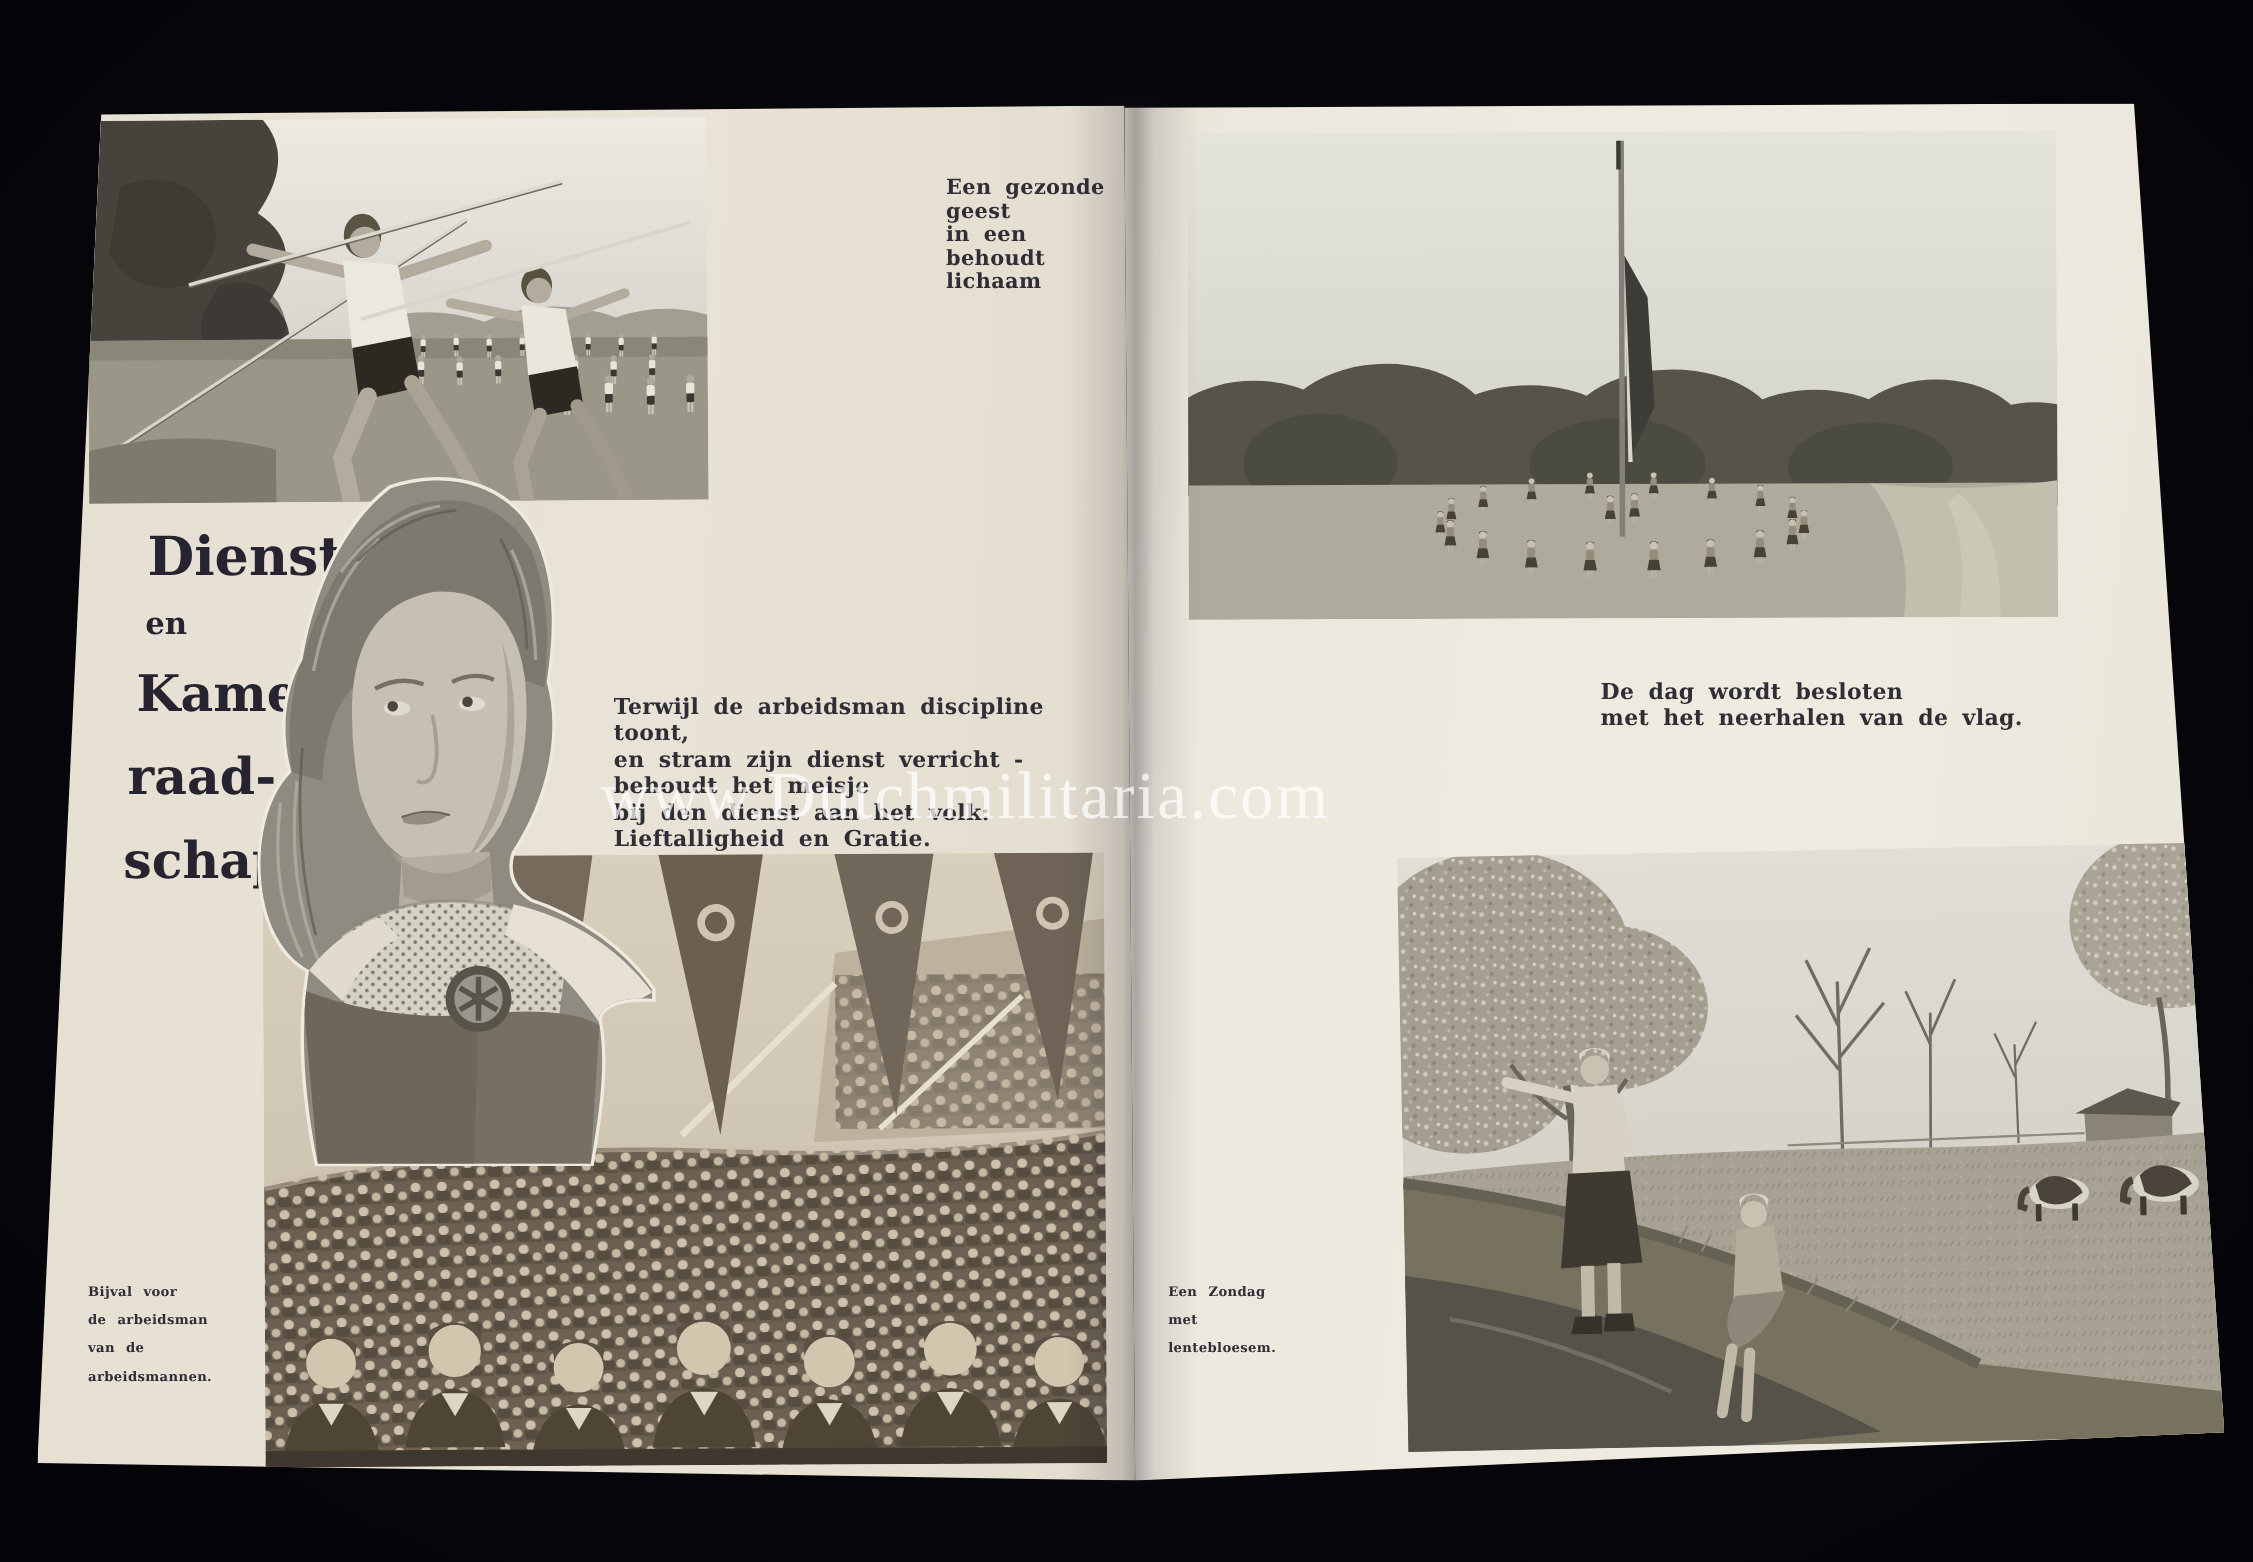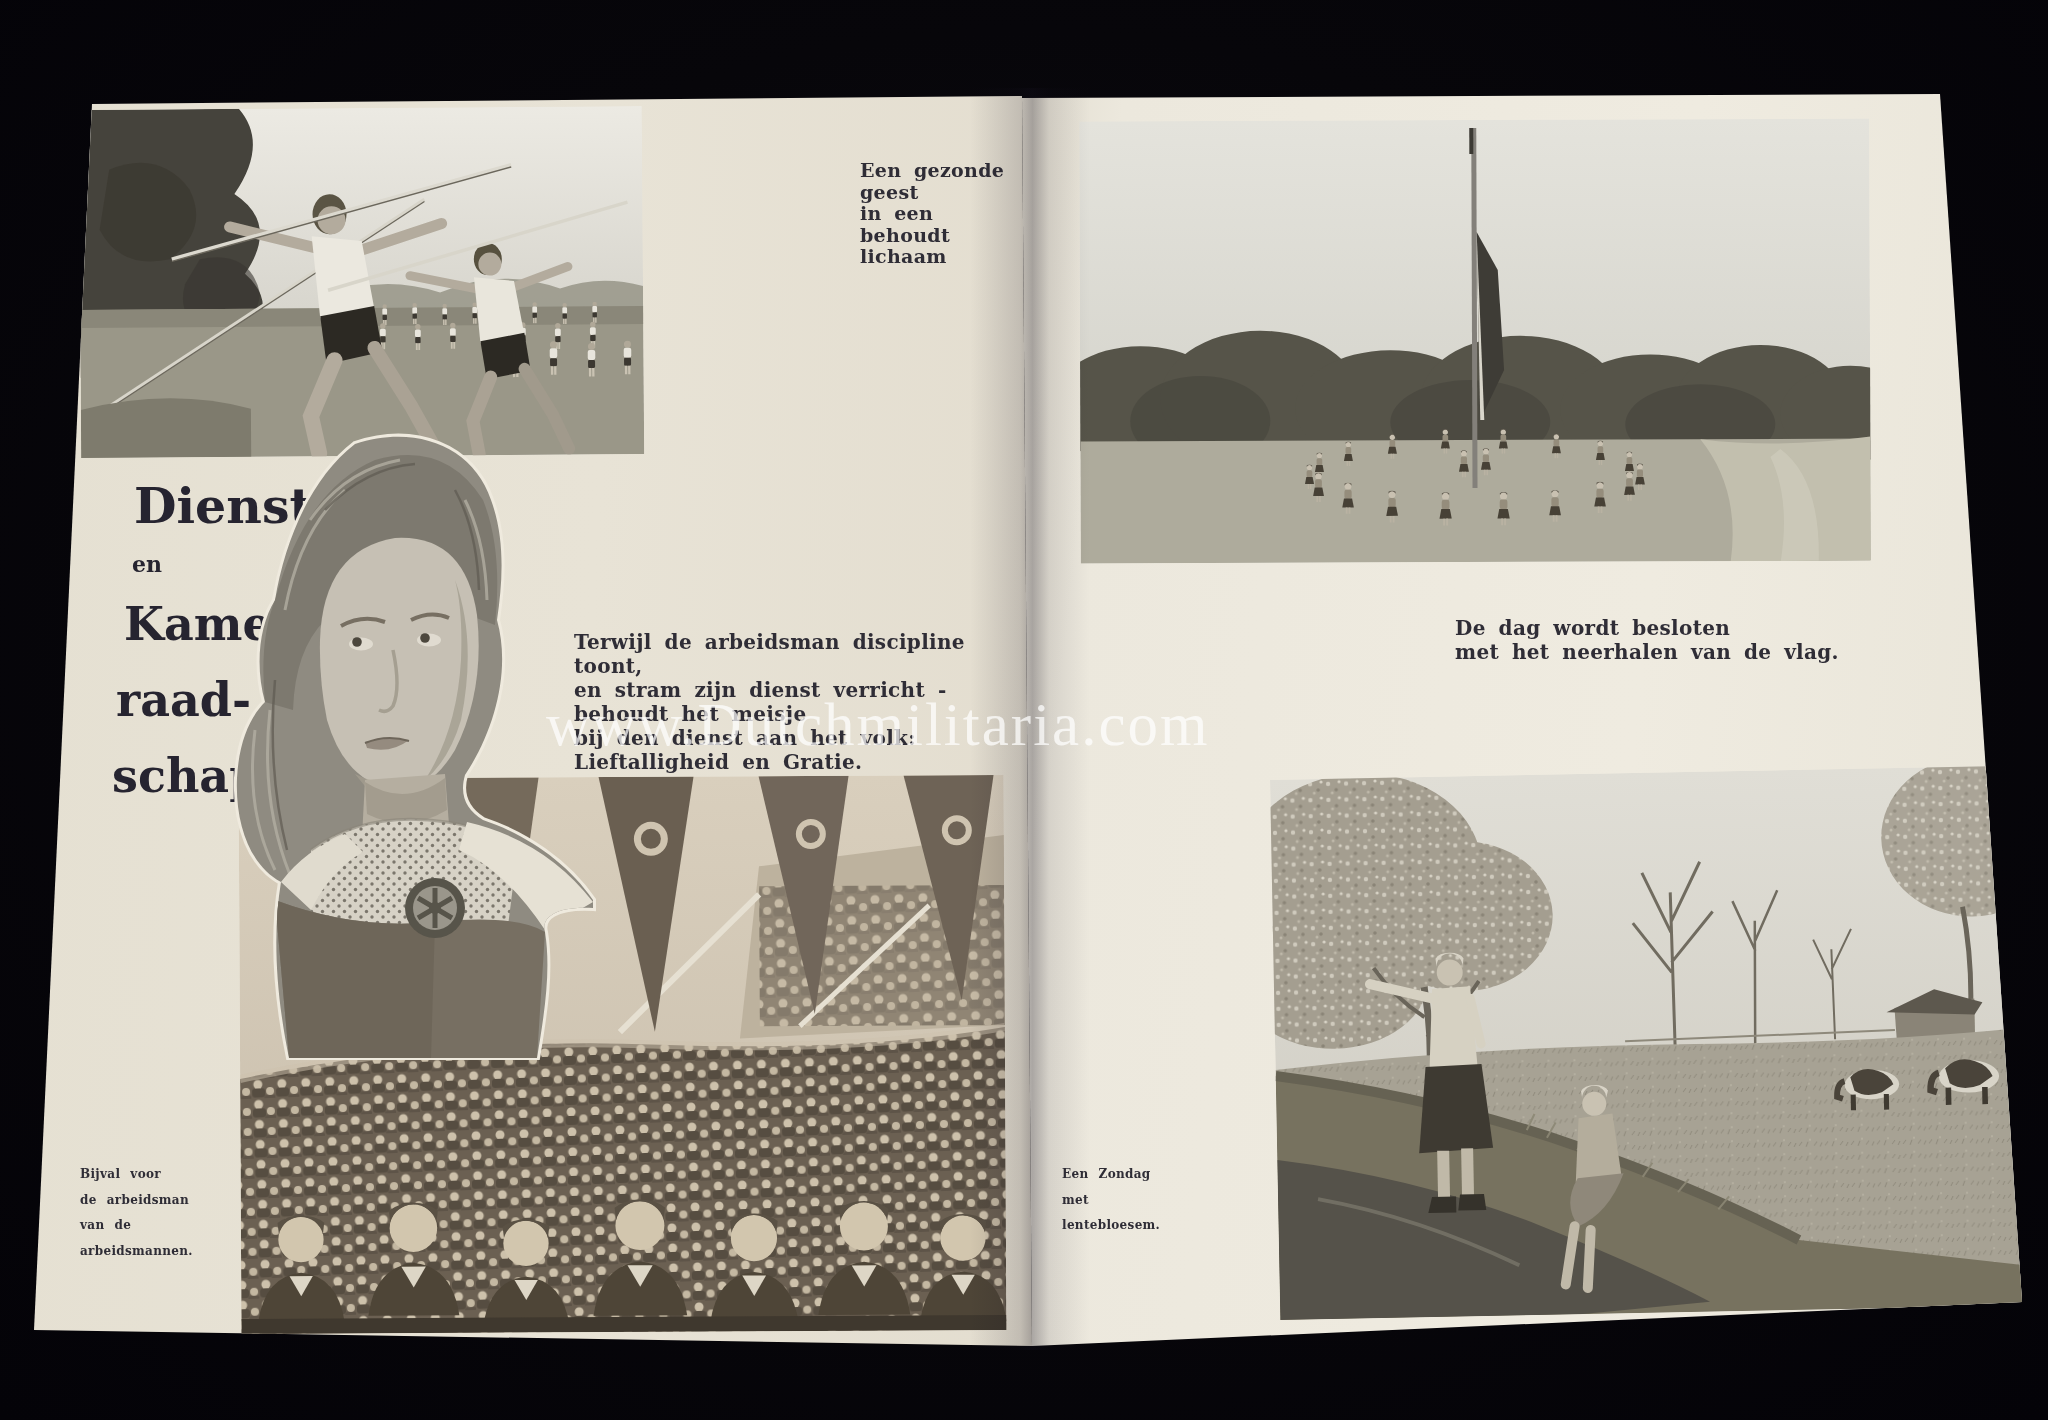--- a/index.html
+++ b/index.html
@@ -15,21 +15,21 @@
     background:linear-gradient(96deg,#e2ddd0 0%,#ece8dd 9%,#efebe0 60%,#e9e5d9 100%);}
   .photo{position:absolute;overflow:hidden;}
   .photo svg{display:block;width:100%;height:100%;}
   .caption{position:absolute;font-weight:700;color:#2f2d36;word-spacing:0.35em;letter-spacing:0.02em;}
   .cap-sm div{font-size:19px;line-height:21.5px;}
   .cap-md div{font-size:20px;line-height:24px;}
   .cap-wide div{font-size:12px;line-height:25.5px;}
   #script-title{position:absolute;left:78px;top:386px;color:#262430;font-weight:700;}
   #script-title div{line-height:1;}
   #script-title .t1{font-size:49px;margin-left:22px;}
-  #script-title .t2{font-size:22px;margin:22px 0 16px 20px;}
+  #script-title .t2{font-size:28px;margin:22px 0 16px 20px;}
   #script-title .t3{font-size:46px;margin:26px 0 0 12px;}
   #script-title .t4{font-size:46px;margin:30px 0 0 4px;}
   #script-title .t5{font-size:46px;margin:30px 0 0 0;}
   #watermark{position:absolute;left:546px;top:690px;z-index:90;
     font-family:Liberation Serif, serif;font-size:61px;letter-spacing:2px;
     color:rgba(255,255,255,0.72);white-space:nowrap;}
   #spine-shadow{position:absolute;left:970px;top:88px;width:120px;height:1262px;z-index:60;
     background:linear-gradient(to right, rgba(20,16,30,0) 0%, rgba(20,16,30,0.16) 42%,
                rgba(20,16,30,0.30) 52%, rgba(20,16,30,0.10) 66%, rgba(20,16,30,0) 100%);
     pointer-events:none;}
@@ -132,21 +132,21 @@
     </div>
 
     <div id="script-title">
       <div class="t1">Dienst</div>
       <div class="t2">en</div>
       <div class="t3">Kame-</div>
       <div class="t4">raad-</div>
       <div class="t5">schap</div>
     </div>
 
-    <div class="caption cap-md" style="left:540px;top:534px;width:460px;z-index:20;">
+    <div class="caption cap-md" style="left:524px;top:534px;width:460px;z-index:20;">
       <div>Terwijl de arbeidsman discipline toont,</div>
       <div>en stram zijn dienst verricht -</div>
       <div>behoudt het meisje</div>
       <div>bij den dienst aan het volk:</div>
       <div>Lieftalligheid en Gratie.</div>
     </div>
 
     <div class="photo" style="left:206px;top:681px;width:765px;height:555px;z-index:10;transform:rotate(-0.3deg);">
       <svg viewBox="0 0 765 555" preserveAspectRatio="none">
         <defs>

